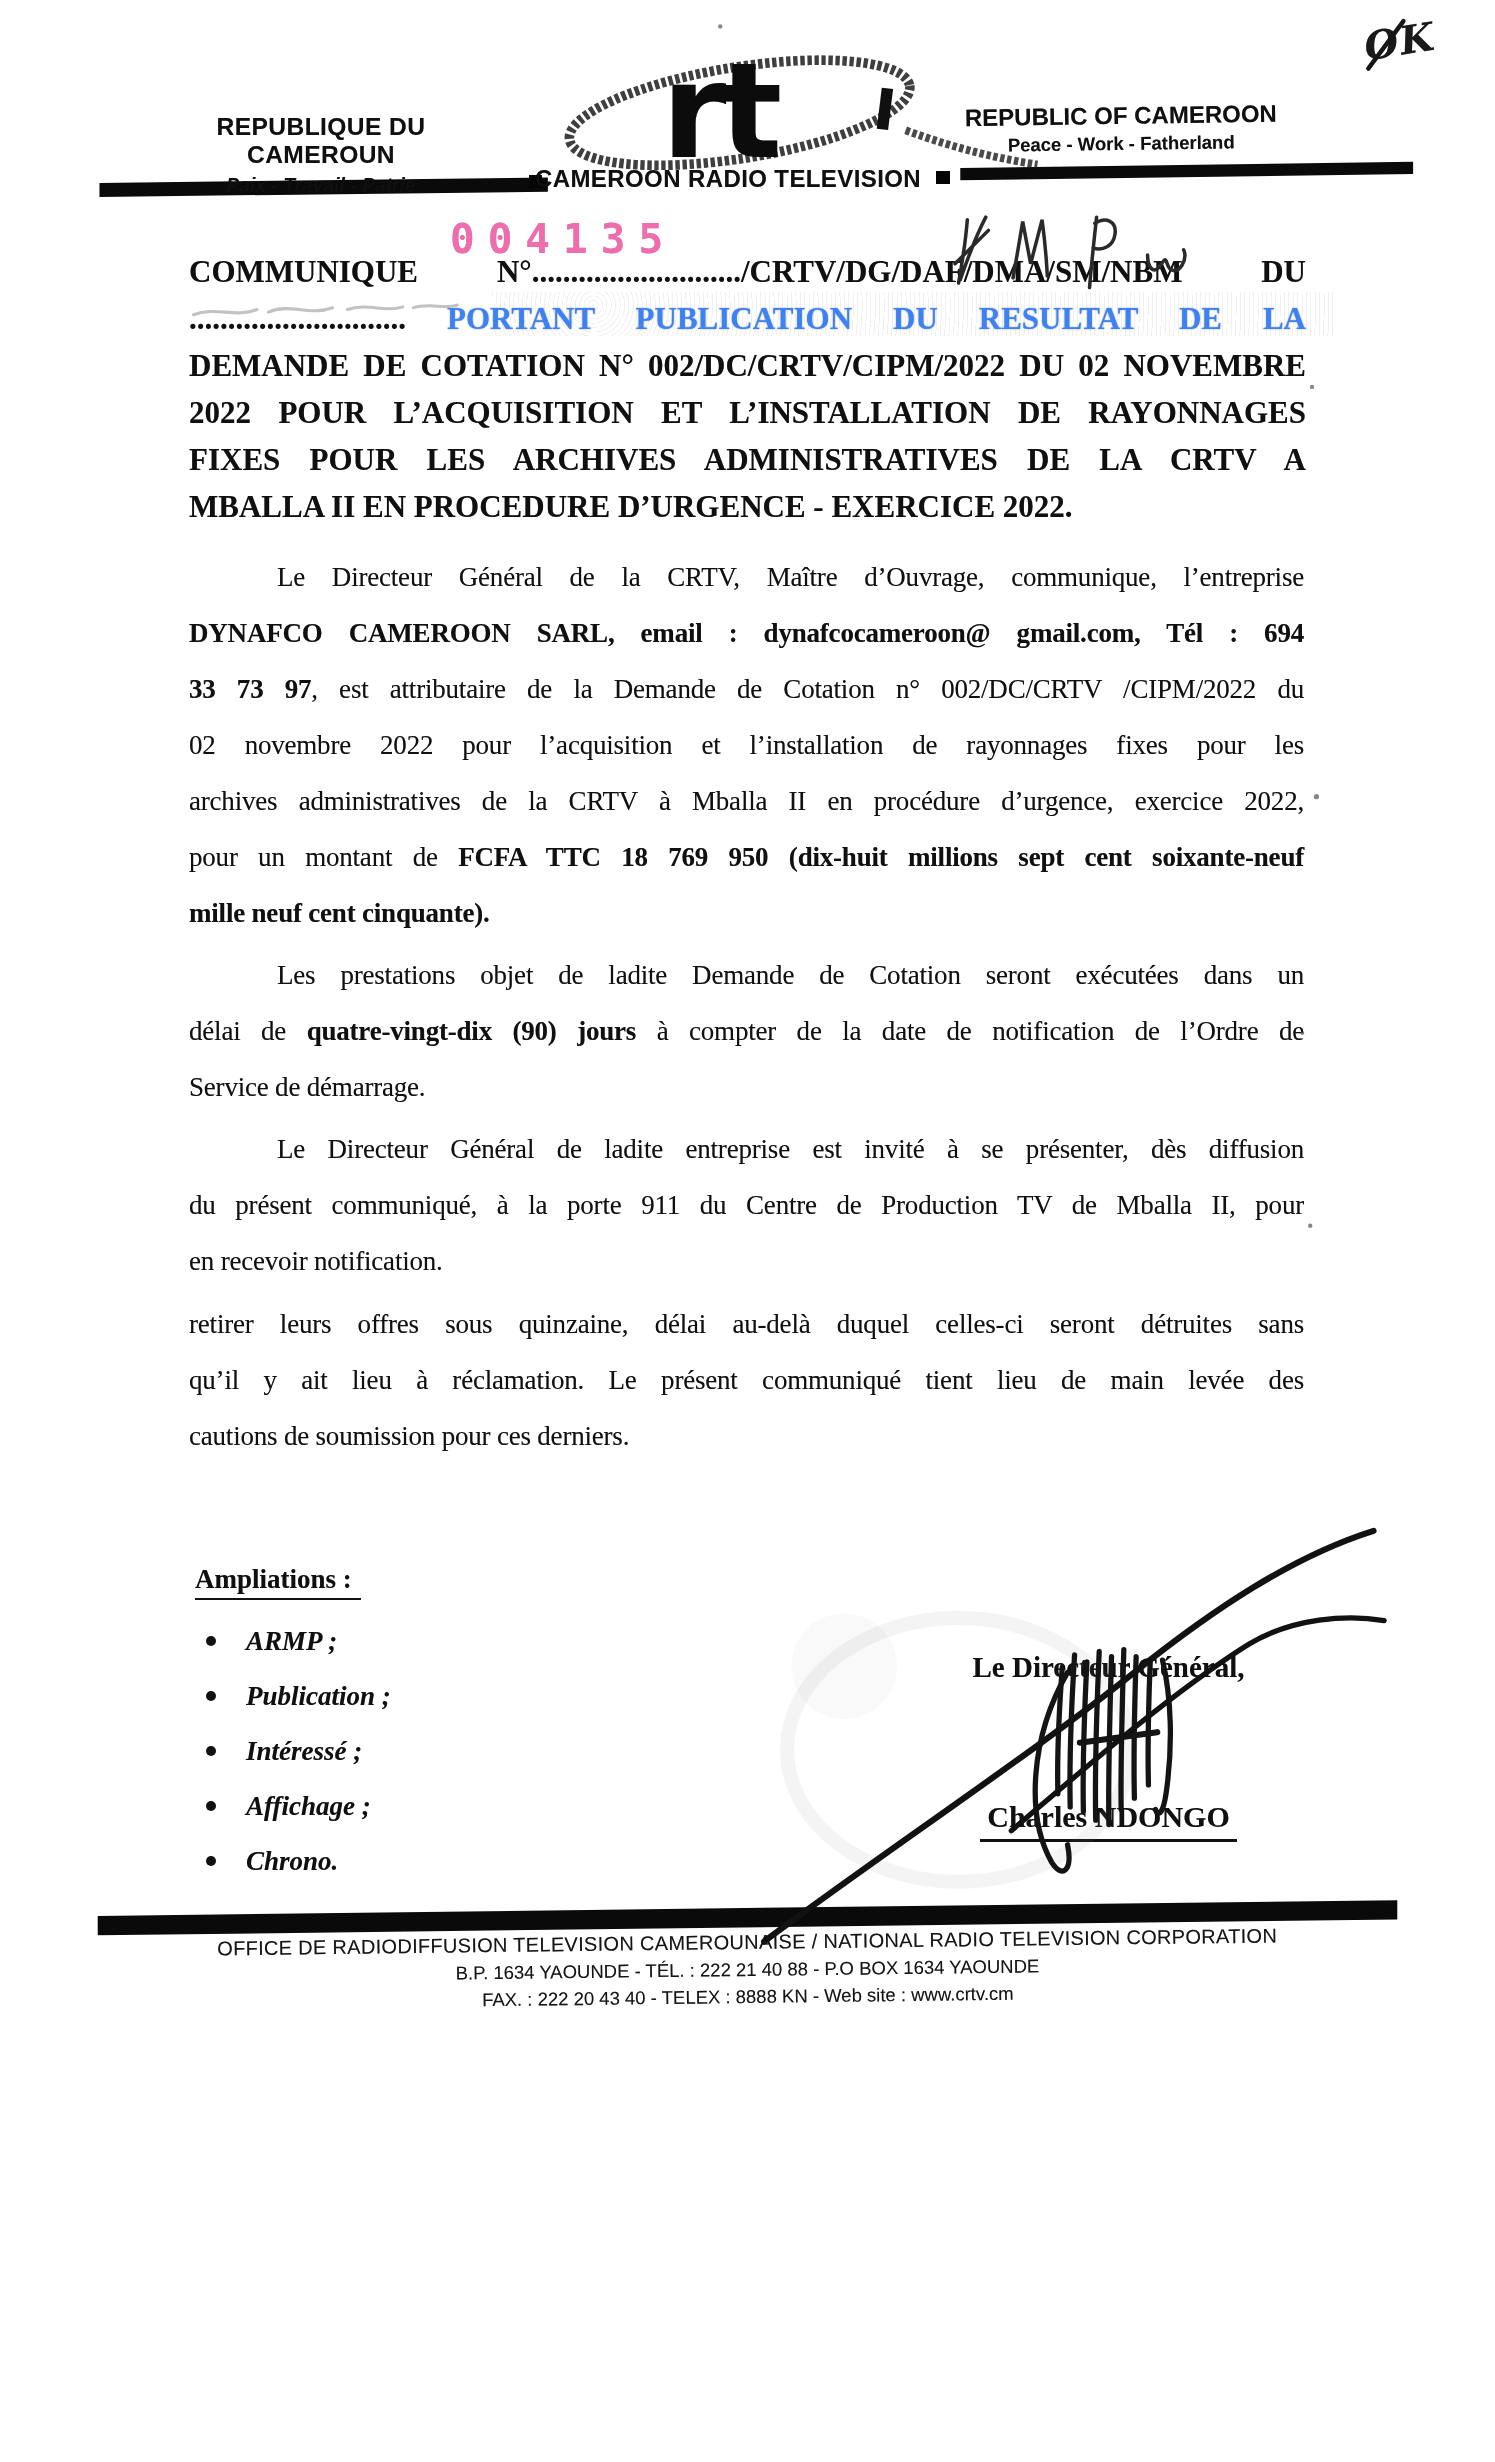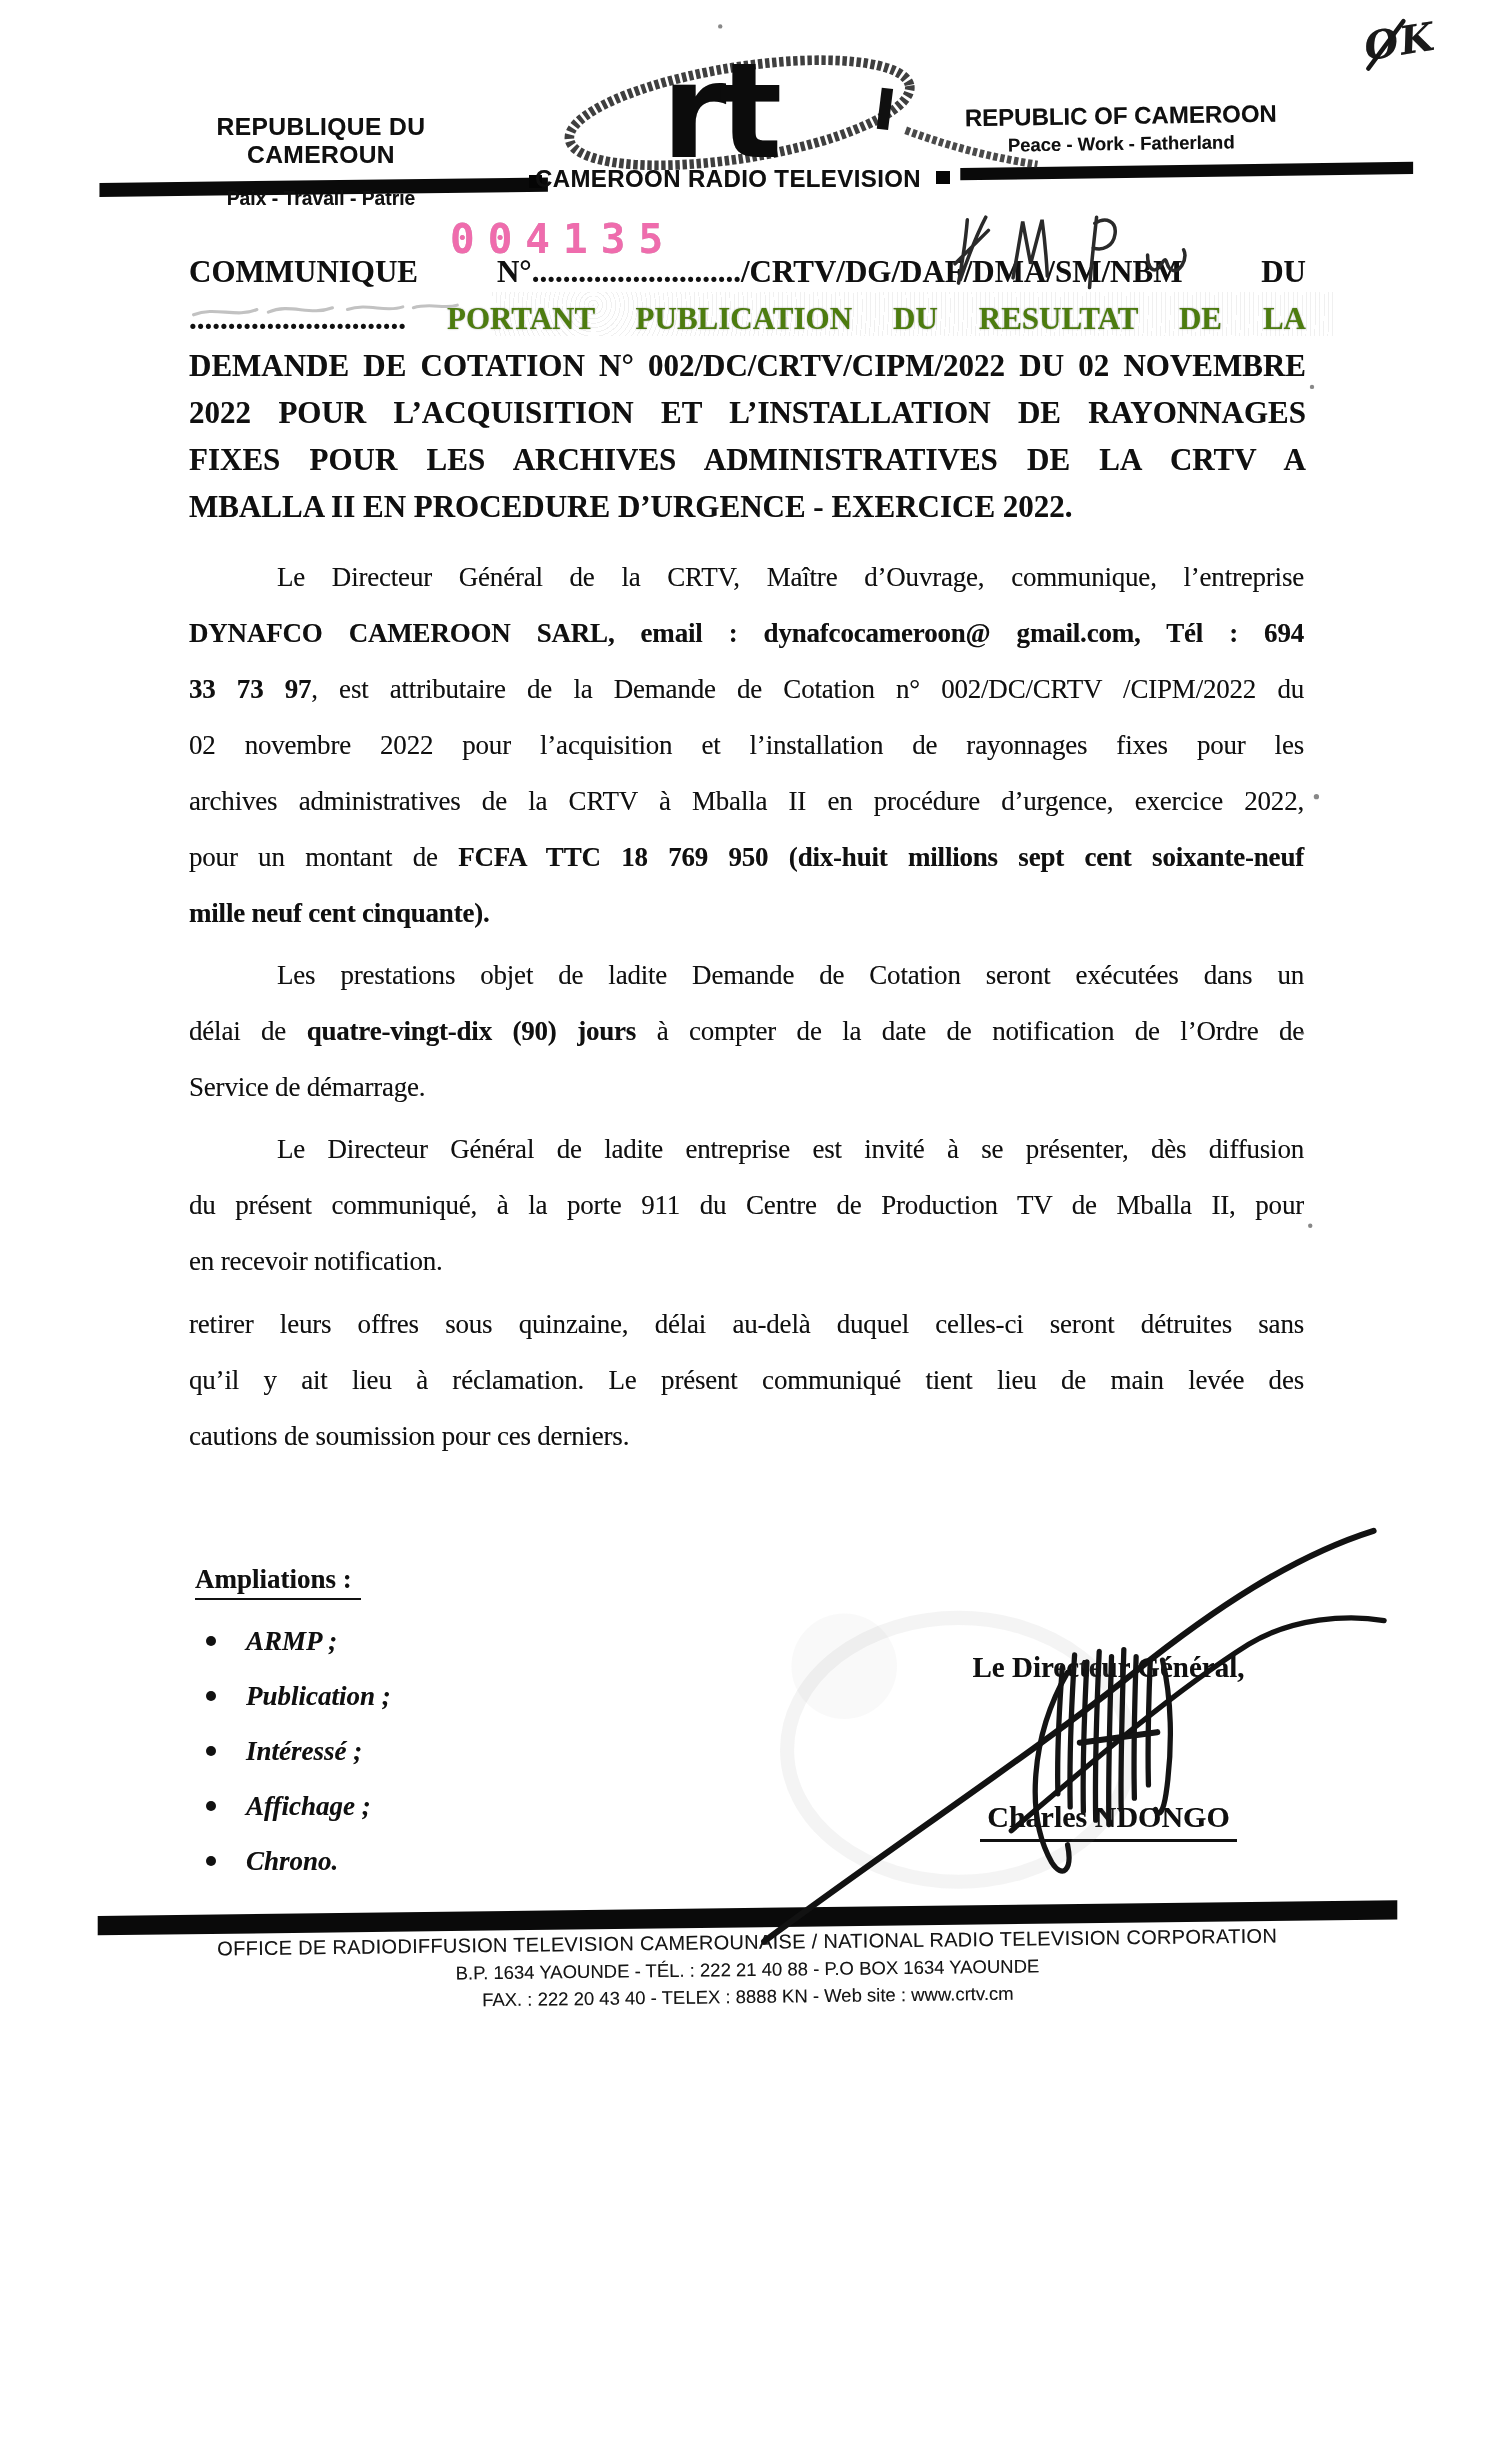--- a/index.html
+++ b/index.html
@@ -5,32 +5,32 @@
   html,body{margin:0;padding:0;}
   .page{position:relative;width:1495px;height:2462px;background:#fff;overflow:hidden;
         font-family:"Liberation Serif",serif;color:#101010;}
   .page *{text-shadow:0 0 0.4px rgba(0,0,0,.35);}
   svg *{text-shadow:none;}
   .abs{position:absolute;}
   
   .hdr-block{position:absolute;text-align:center;font-family:"Liberation Sans",sans-serif;font-weight:bold;}
   #hdr-left{left:145px;top:113px;width:352px;text-align:center;}
   #hdr-left .l1{font-size:24.6px;letter-spacing:0.4px;}
-  #hdr-left .l2{font-size:19.3px;margin-top:19px;}
+  #hdr-left .l2{font-size:19.3px;margin-top:6px;font-style:italic;}
   #hdr-right{left:945px;top:102px;width:352px;transform:rotate(-.8deg);}
   #hdr-right .l1{font-size:24px;}
   #hdr-right .l2{font-size:18.5px;margin-top:2.6px;}
   #banner{left:535px;top:165px;width:413px;text-align:left;font-family:"Liberation Sans",sans-serif;
           font-weight:bold;font-size:24px;letter-spacing:0.4px;}
   .sq{background:#050505;}
   
   #title{left:189px;top:248px;width:1117px;font-weight:bold;font-size:31px;}
   #title .tl{line-height:47px;text-align:justify;text-align-last:justify;}
   #title .tl.left{text-align-last:left;}
-  #title .faded{color:#4d7c0f;text-shadow:0 0 1.8px #9a9a9a;}
+  #title .faded{color:#3b82f6;text-shadow:0 0 1.8px #9a9a9a;}
   #stamp{left:450px;top:215px;font-family:"DejaVu Sans Mono",monospace;font-weight:bold;font-size:41px;
          letter-spacing:13px;color:#ec4899;opacity:.8;filter:blur(0.6px);}
   #smudge{left:492px;top:292px;width:844px;height:44px;opacity:.16;pointer-events:none;
           background:repeating-radial-gradient(circle at 12% 30%, rgba(70,70,70,.5) 0 0.9px, transparent 0.9px 4.4px);}
   
   #body{left:189px;top:549px;width:1115px;font-size:27px;letter-spacing:-0.2px;}
   .bl{line-height:56px;text-align:justify;text-align-last:justify;}
   .bl.last{text-align-last:left;}
   .bl.ind{text-indent:88px;}
   .para + .para{margin-top:6.2px;}

